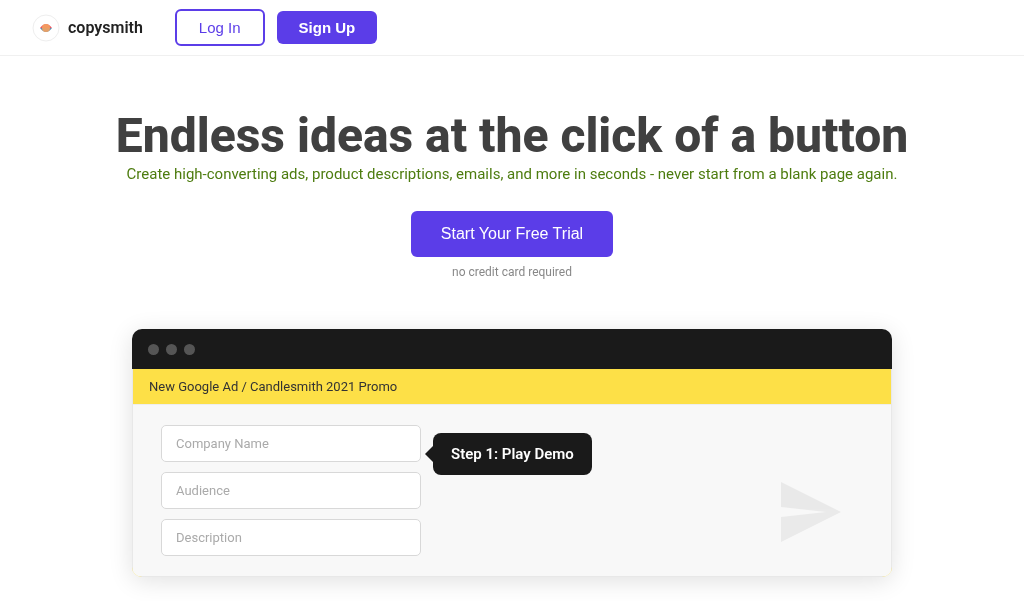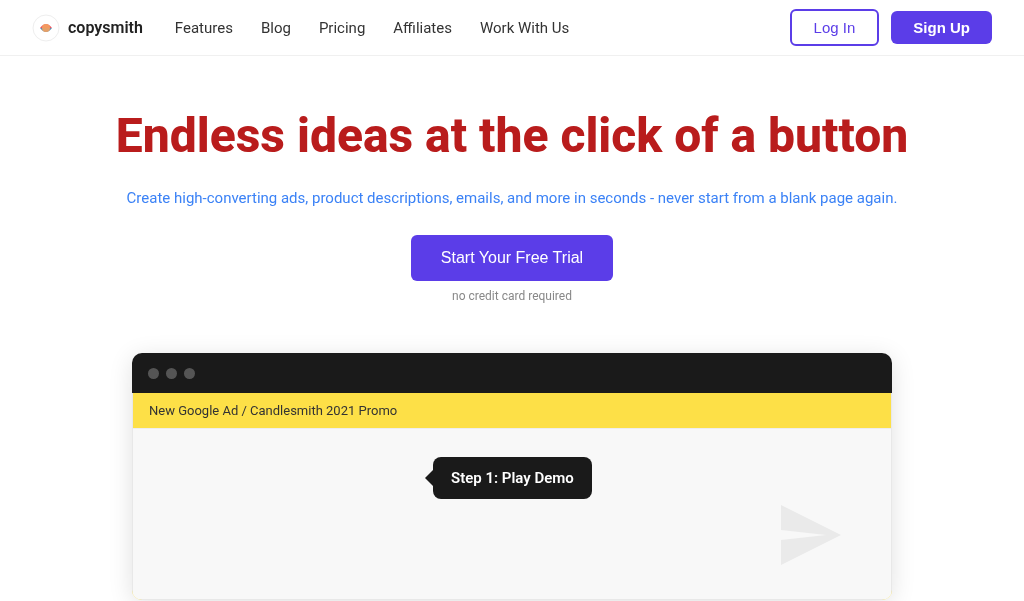--- a/index.html
+++ b/index.html
@@ -86,28 +86,28 @@
 
     
     .hero {
       text-align: center;
       padding: 52px 80px 30px;
     }
 
     .hero-title {
       font-size: 48px;
       font-weight: 800;
-      color: #b91c1c;
+      color: #404040;
       line-height: 1.15;
-      margin-bottom: 26px;
+      margin-bottom: 2px;
     }
 
     .hero-subtitle {
       font-size: 15px;
-      color: #3b82f6;
+      color: #4d7c0f;
       margin-bottom: 28px;
     }
 
     .btn-trial {
       padding: 14px 30px;
       background: #5b3de8;
       color: white;
       border: none;
       border-radius: 6px;
       font-size: 16px;
@@ -230,27 +230,20 @@
 <nav>
   <div class="nav-logo">
     <svg class="logo-icon" viewBox="0 0 28 28" fill="none" xmlns="http://www.w3.org/2000/svg">
       <circle cx="14" cy="14" r="13" fill="white" stroke="#eee"></circle>
       <path d="M8 14 Q14 6 20 14" fill="#e63946" opacity="0.85"></path>
       <path d="M8 14 Q14 22 20 14" fill="#457b9d" opacity="0.85"></path>
       <circle cx="14" cy="14" r="4" fill="#f4a261" opacity="0.9"></circle>
     </svg>
     <span class="nav-brand">copysmith</span>
   </div>
-  <div class="nav-links">
-    <a class="nav-link">Features</a>
-    <a class="nav-link">Blog</a>
-    <a class="nav-link">Pricing</a>
-    <a class="nav-link">Affiliates</a>
-    <a class="nav-link">Work With Us</a>
-  </div>
   <div class="nav-actions">
     <button class="btn-login">Log In</button>
     <button class="btn-signup">Sign Up</button>
   </div>
 </nav>
 
 <section class="hero">
   <h1 class="hero-title">Endless ideas at the click of a button</h1>
   <p class="hero-subtitle">Create high-converting ads, product descriptions, emails, and more in seconds - never start from a blank page again.</p>
   <button class="btn-trial">Start Your Free Trial</button>
@@ -261,20 +254,25 @@
   <div class="browser-bar">
     <div class="browser-dot"></div>
     <div class="browser-dot"></div>
     <div class="browser-dot"></div>
   </div>
   <div class="browser-content">
     <div class="browser-tab-bar">
       <span>New Google Ad / Candlesmith 2021 Promo</span>
     </div>
     <div class="browser-form-area">
+      <div class="form-fields">
+        <div class="form-input">Company Name</div>
+        <div class="form-input">Audience</div>
+        <div class="form-input">Description</div>
+      </div>
       <div class="demo-tooltip">Step 1: Play Demo</div>
       <div class="send-icon-area">
         <svg class="send-icon-svg" width="80" height="80" viewBox="0 0 80 80" fill="none" xmlns="http://www.w3.org/2000/svg">
           <path d="M10 70 L70 40 L10 10 L10 35 L55 40 L10 45 Z" fill="#888" opacity="0.4"></path>
         </svg>
       </div>
     </div>
   </div>
 </div>
 

